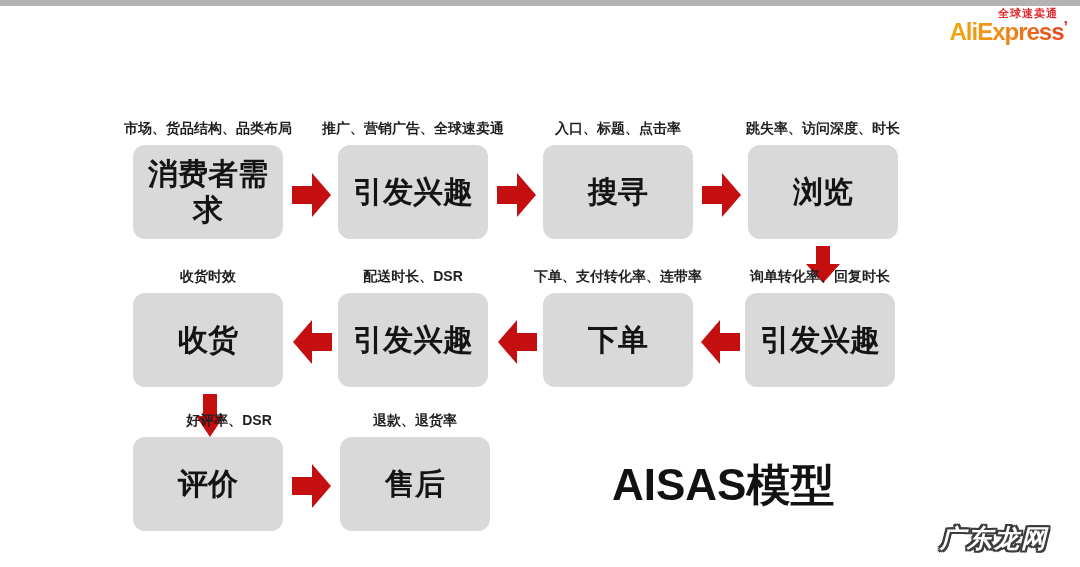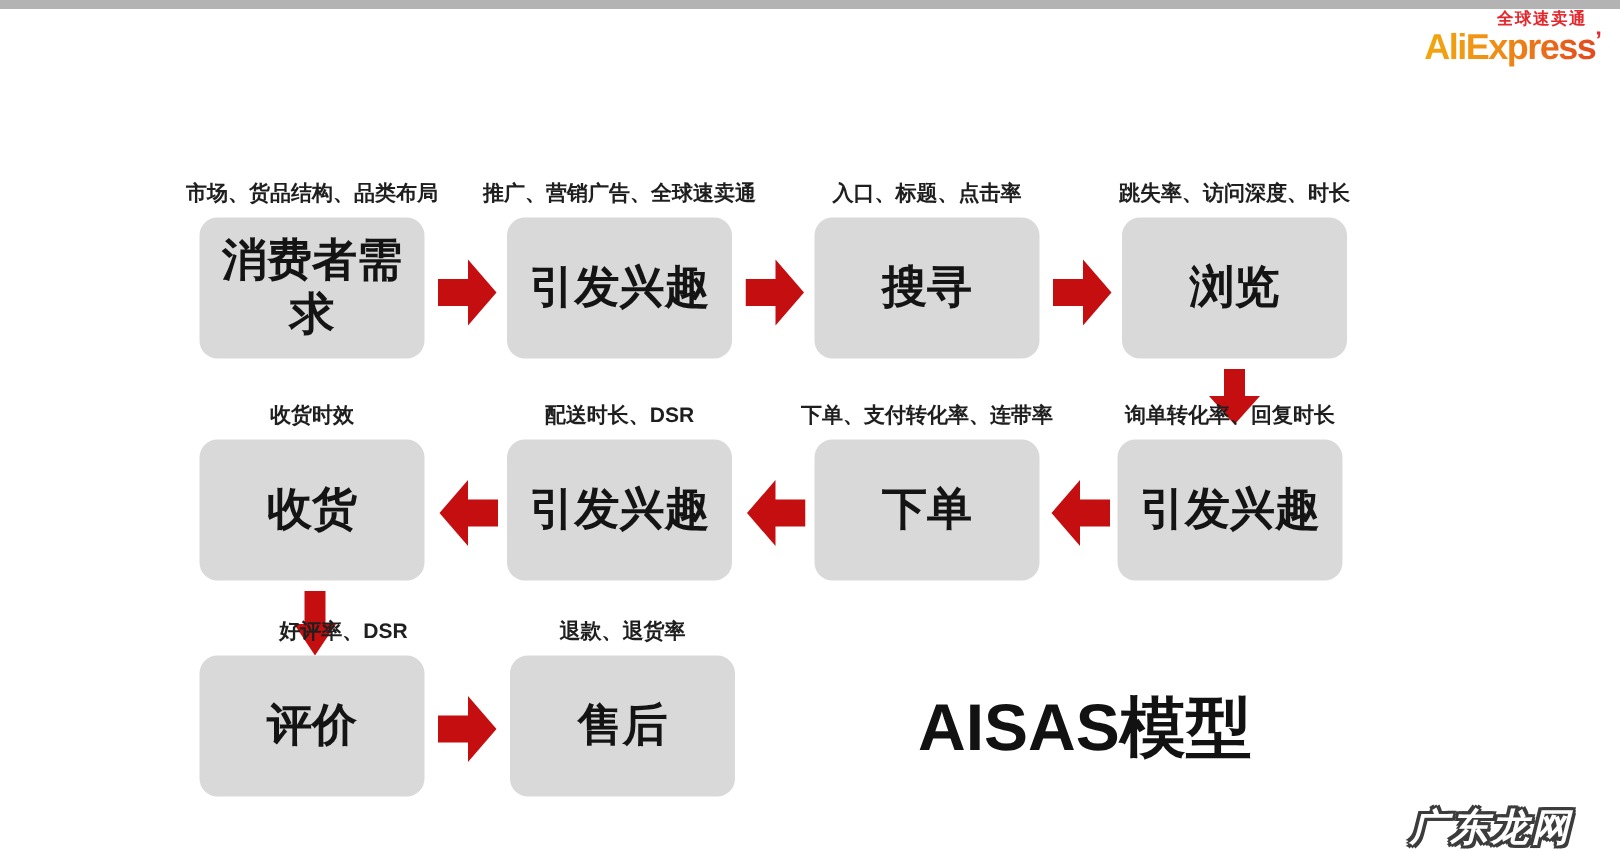--- a/index.html
+++ b/index.html
@@ -112,21 +112,20 @@
     font-size: 25px;
     font-weight: bold;
     font-style: italic;
     color: #ffffff;
     letter-spacing: 2px;
     text-shadow:
       -2px -2px 0 #3c3c3c, 2px -2px 0 #3c3c3c,
       -2px 2px 0 #3c3c3c, 2px 2px 0 #3c3c3c,
       0 -2px 0 #3c3c3c, 0 2px 0 #3c3c3c,
       -2px 0 0 #3c3c3c, 2px 0 0 #3c3c3c;
-    margin-top: 13px;
   }
 </style>
 </head>
 <body>
 
 <div class="stage">
 
   <div class="topbar"></div>
 
 

